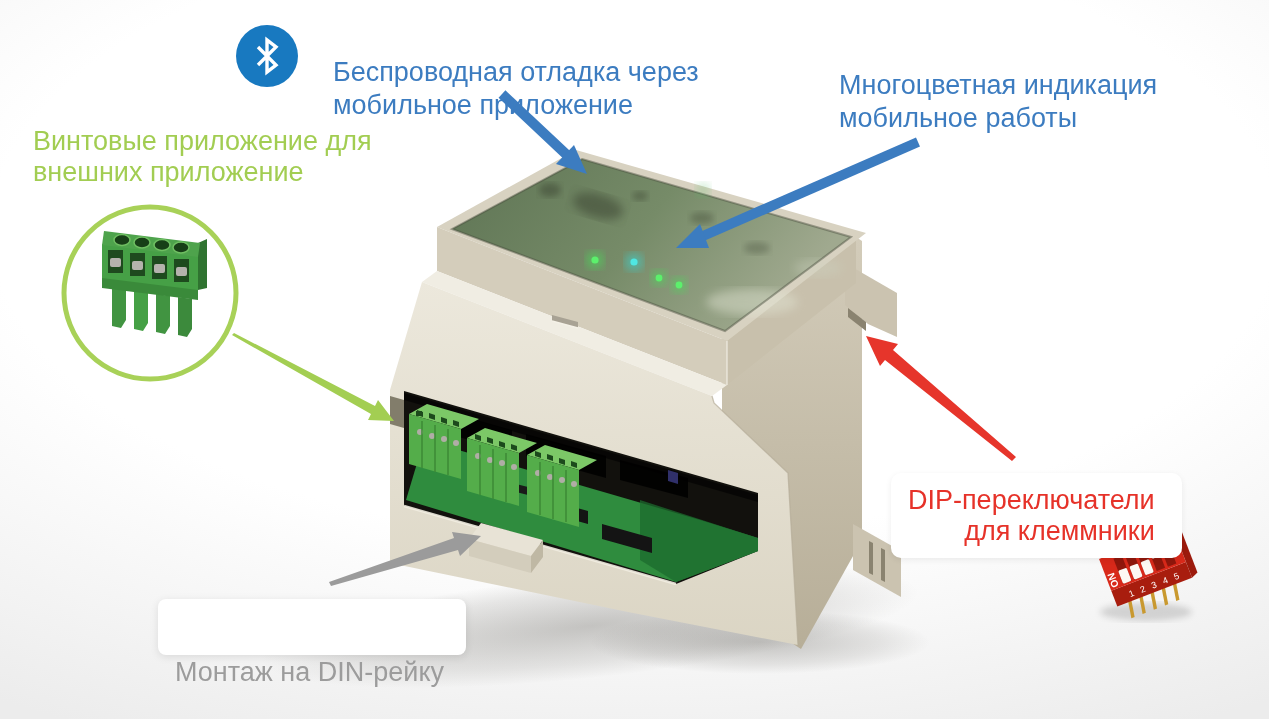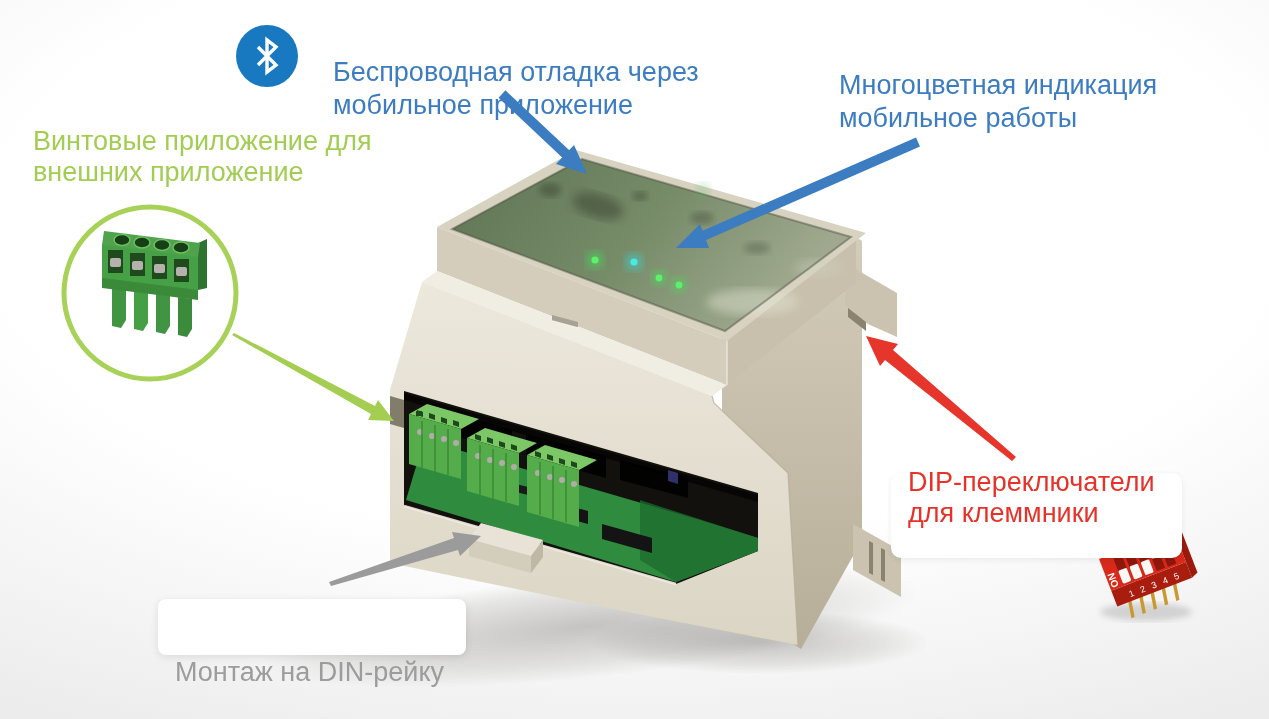--- a/index.html
+++ b/index.html
@@ -7,21 +7,21 @@
   .stage{
     position:relative;width:1269px;height:719px;overflow:hidden;
     background:radial-gradient(ellipse 92% 78% at 50% 32%, #ffffff 55%, #ececec 100%);
   }
   .layer{position:absolute;left:0;top:0;}
   .callout{position:absolute;font-size:27px;line-height:33px;font-weight:400;}
   .callout span{display:block;white-space:nowrap;}
   .callout-wireless{left:333px;top:24px;color:#3c7cc0;margin-top:32px;}
   .callout-indication{left:839px;top:69px;color:#3c7cc0;}
   .callout-terminals{left:33px;top:126px;color:#a2cd52;line-height:31px;}
-  .callout-dip{left:908px;top:467px;color:#e63229;line-height:31px;}
+  .callout-dip{left:908px;top:485px;color:#e63229;line-height:31px;text-align:right;}
   .callout-din{left:175px;top:609px;color:#9c9c9c;margin-top:47px;}
   .card{position:absolute;background:#ffffff;box-shadow:0 2px 8px rgba(0,0,0,0.10);}
   .card-dip{left:891px;top:473px;width:291px;height:85px;border-radius:10px;box-shadow:0 2px 6px rgba(0,0,0,0.07);}
   .card-din{left:158px;top:599px;width:308px;height:56px;border-radius:8px;}
   .bt-badge{
     position:absolute;left:236px;top:25px;width:62px;height:62px;border-radius:50%;
     background:#1879c0;display:flex;align-items:center;justify-content:center;
   }
 </style>
 </head>

